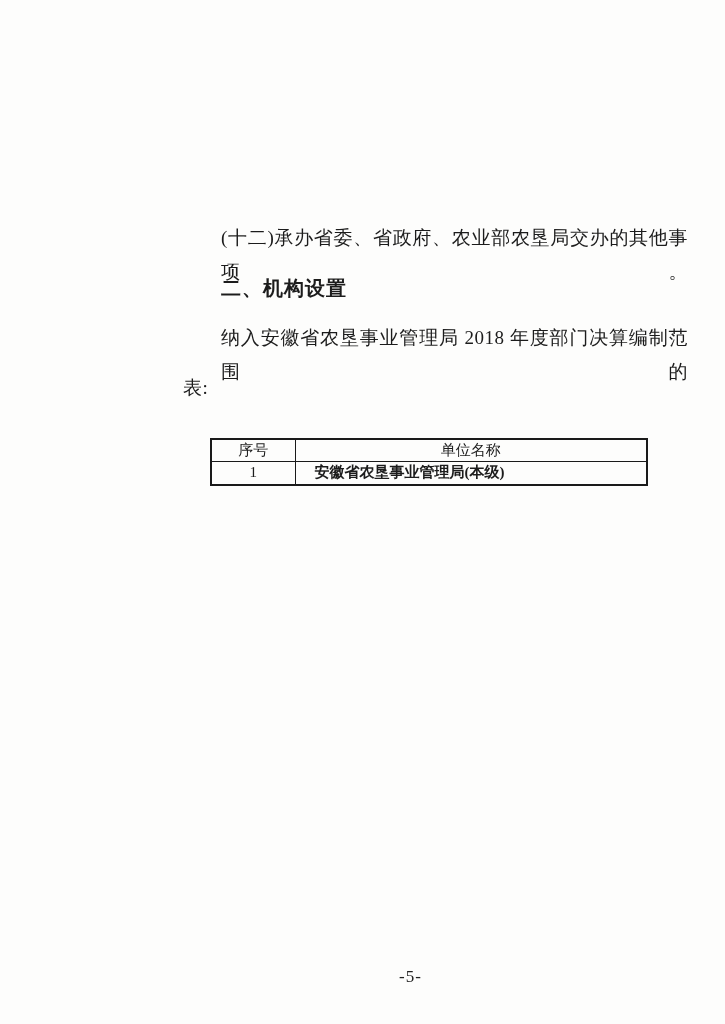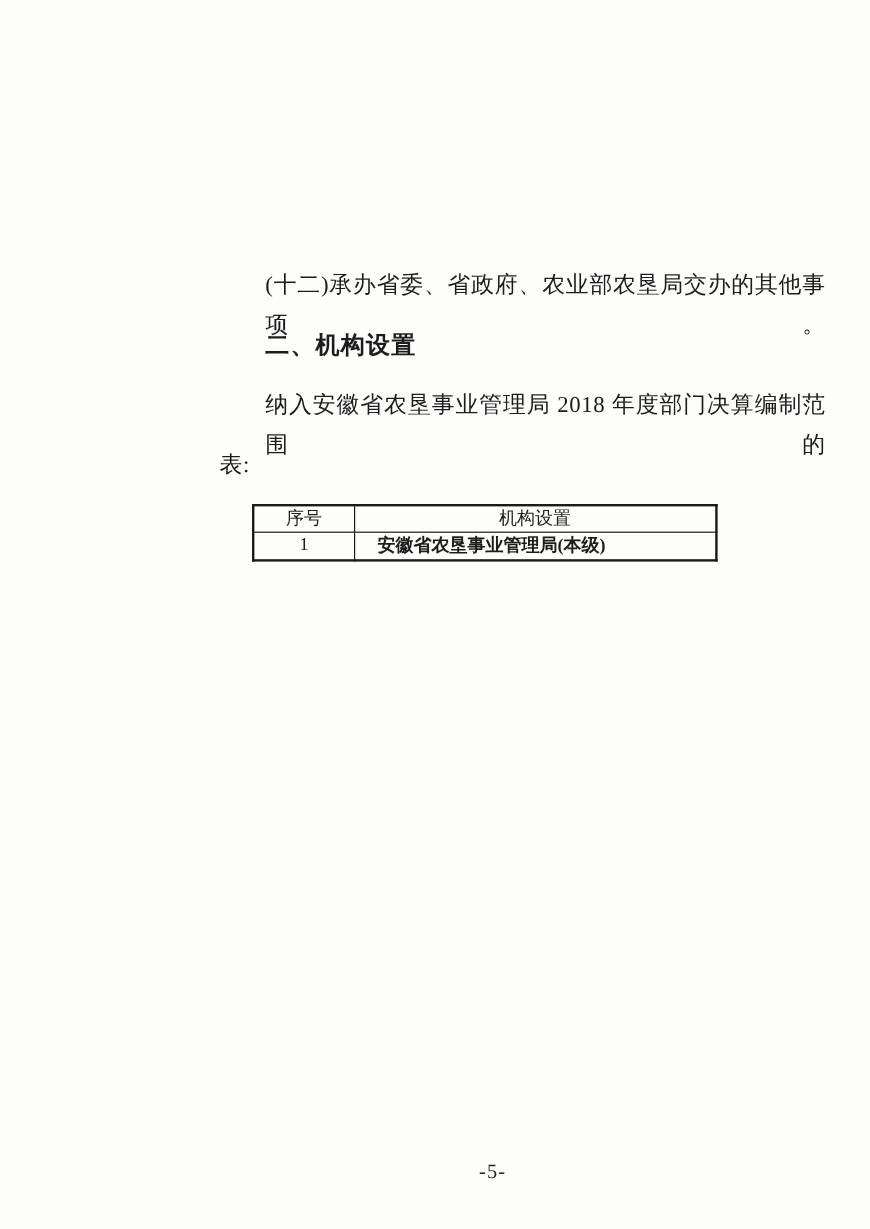--- a/index.html
+++ b/index.html
@@ -33,22 +33,22 @@
   }
   .doc-line.indent { padding-left: 38px; }
   .doc-line.heading {
     font-family: Liberation Sans, sans-serif;
     font-weight: 700;
     font-size: 20px;
     letter-spacing: 1px;
   }
   .units-table {
     position: absolute;
-    left: 146px; top: 356px;
-    width: 388px;
+    left: 146px; top: 374px;
+    width: 438px;
     border-collapse: collapse;
     table-layout: fixed;
   }
   .units-table td, .units-table th {
     border: 1px solid #1a1a1a;
     font-size: 15px;
     font-weight: 400;
     vertical-align: middle;
     overflow: hidden;
     white-space: nowrap;
@@ -81,21 +81,21 @@
     <div class="doc-line full indent">(十二)承办省委、省政府、农业部农垦局交办的其他事项。</div>
     <div class="doc-line heading indent">二、机构设置</div>
     <div class="doc-line full indent">纳入安徽省农垦事业管理局 2018 年度部门决算编制范围的</div>
     <div class="doc-line">表:</div>
   </div>
 
   <table class="units-table">
     <tbody>
       <tr class="header-row">
         <td class="col-index">序号</td>
-        <td class="col-name">机构设置</td>
+        <td class="col-name">单位名称</td>
       </tr>
       <tr class="data-row">
         <td class="col-index">1</td>
         <td class="col-name">安徽省农垦事业管理局(本级)</td>
       </tr>
     </tbody>
   </table>
 
   <div class="page-number">-5-</div>
 

